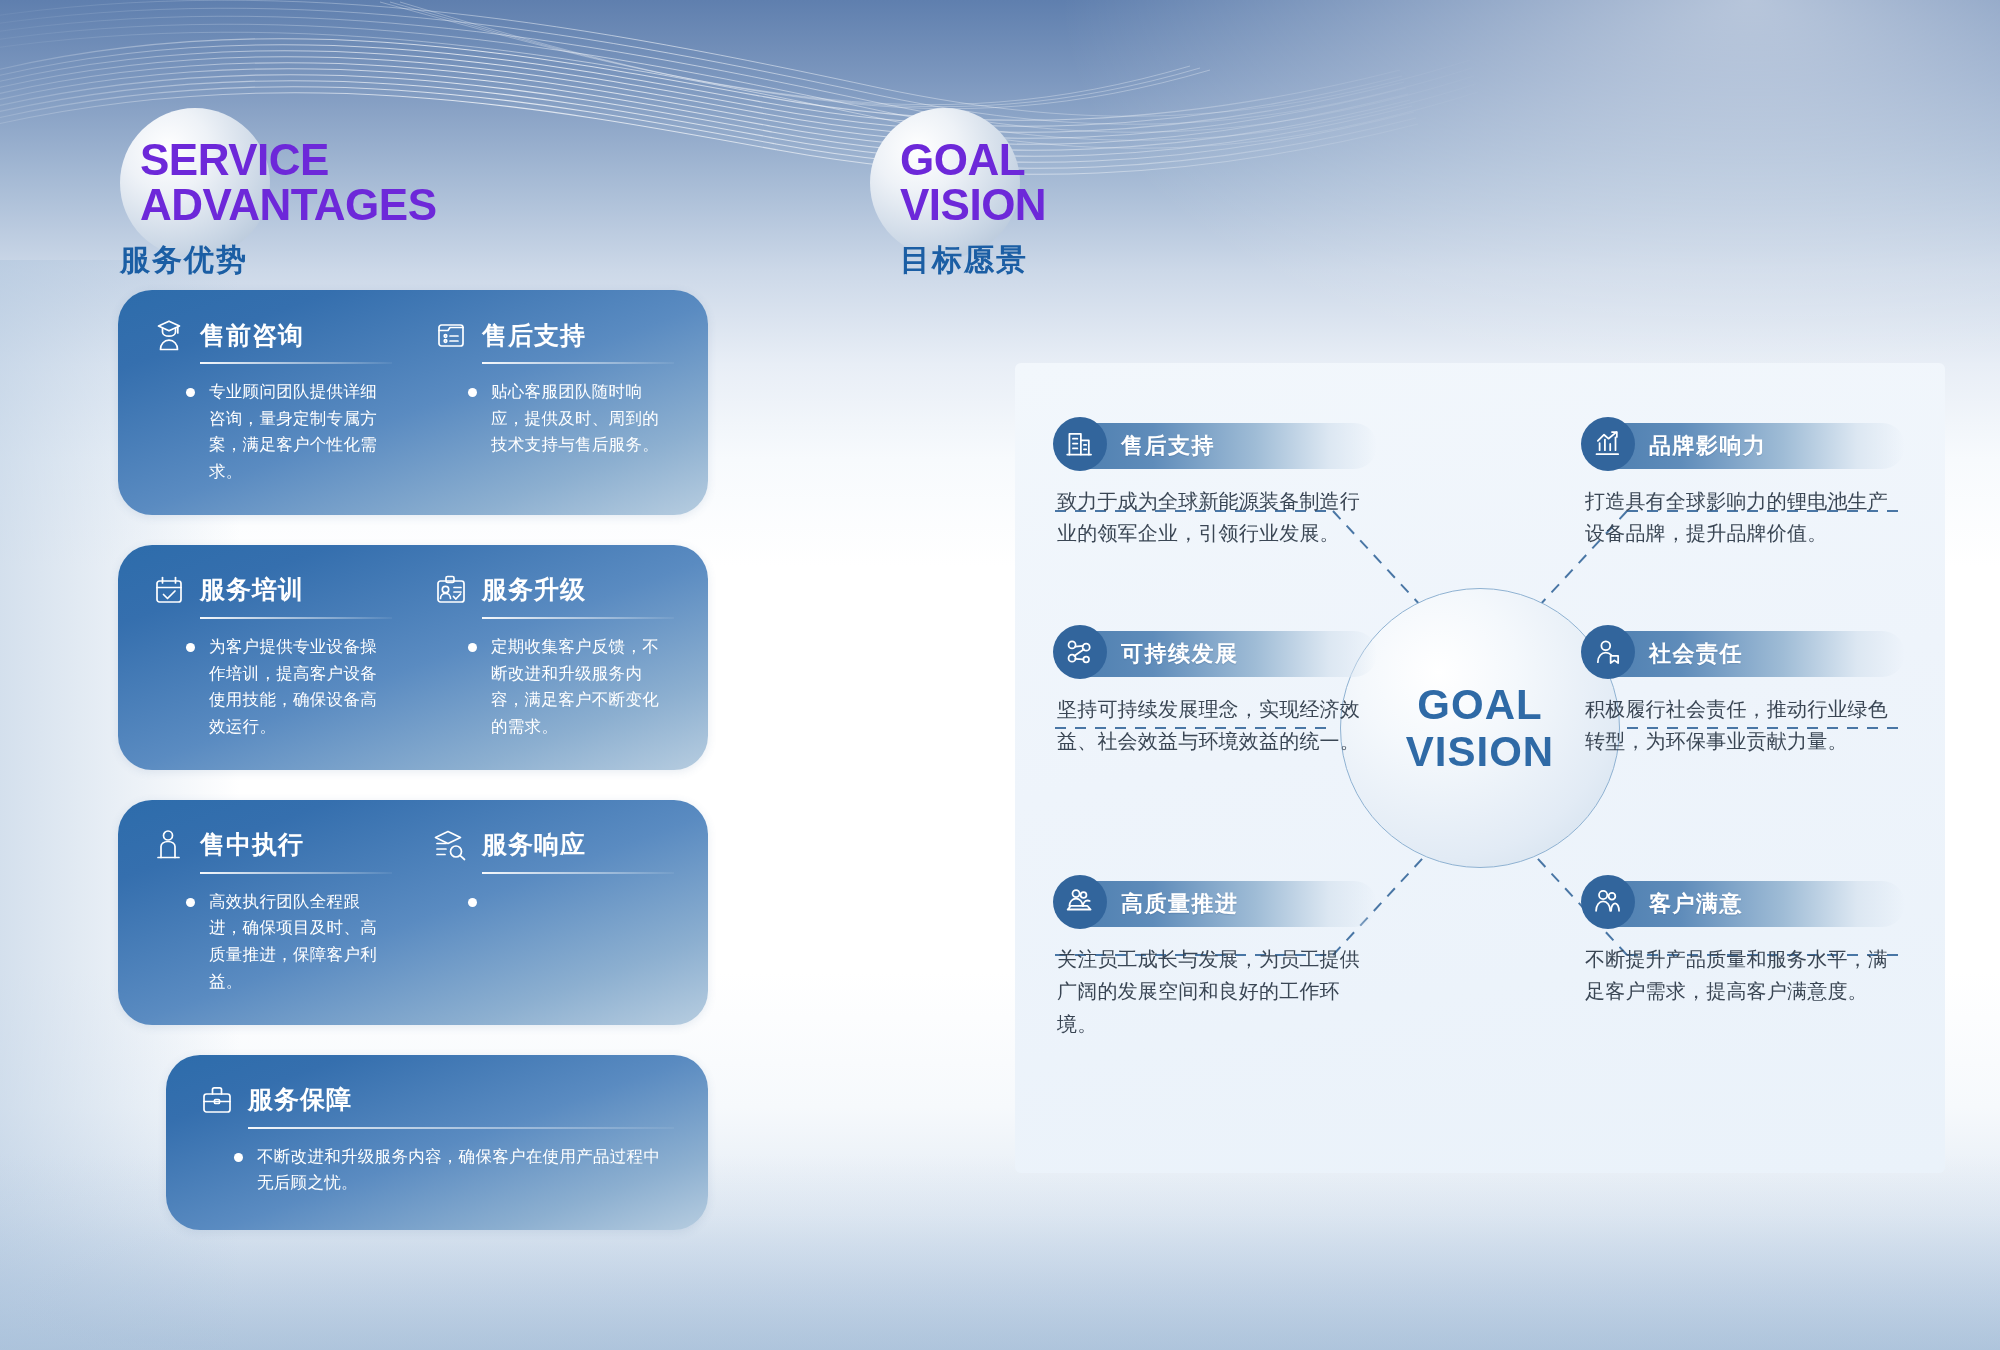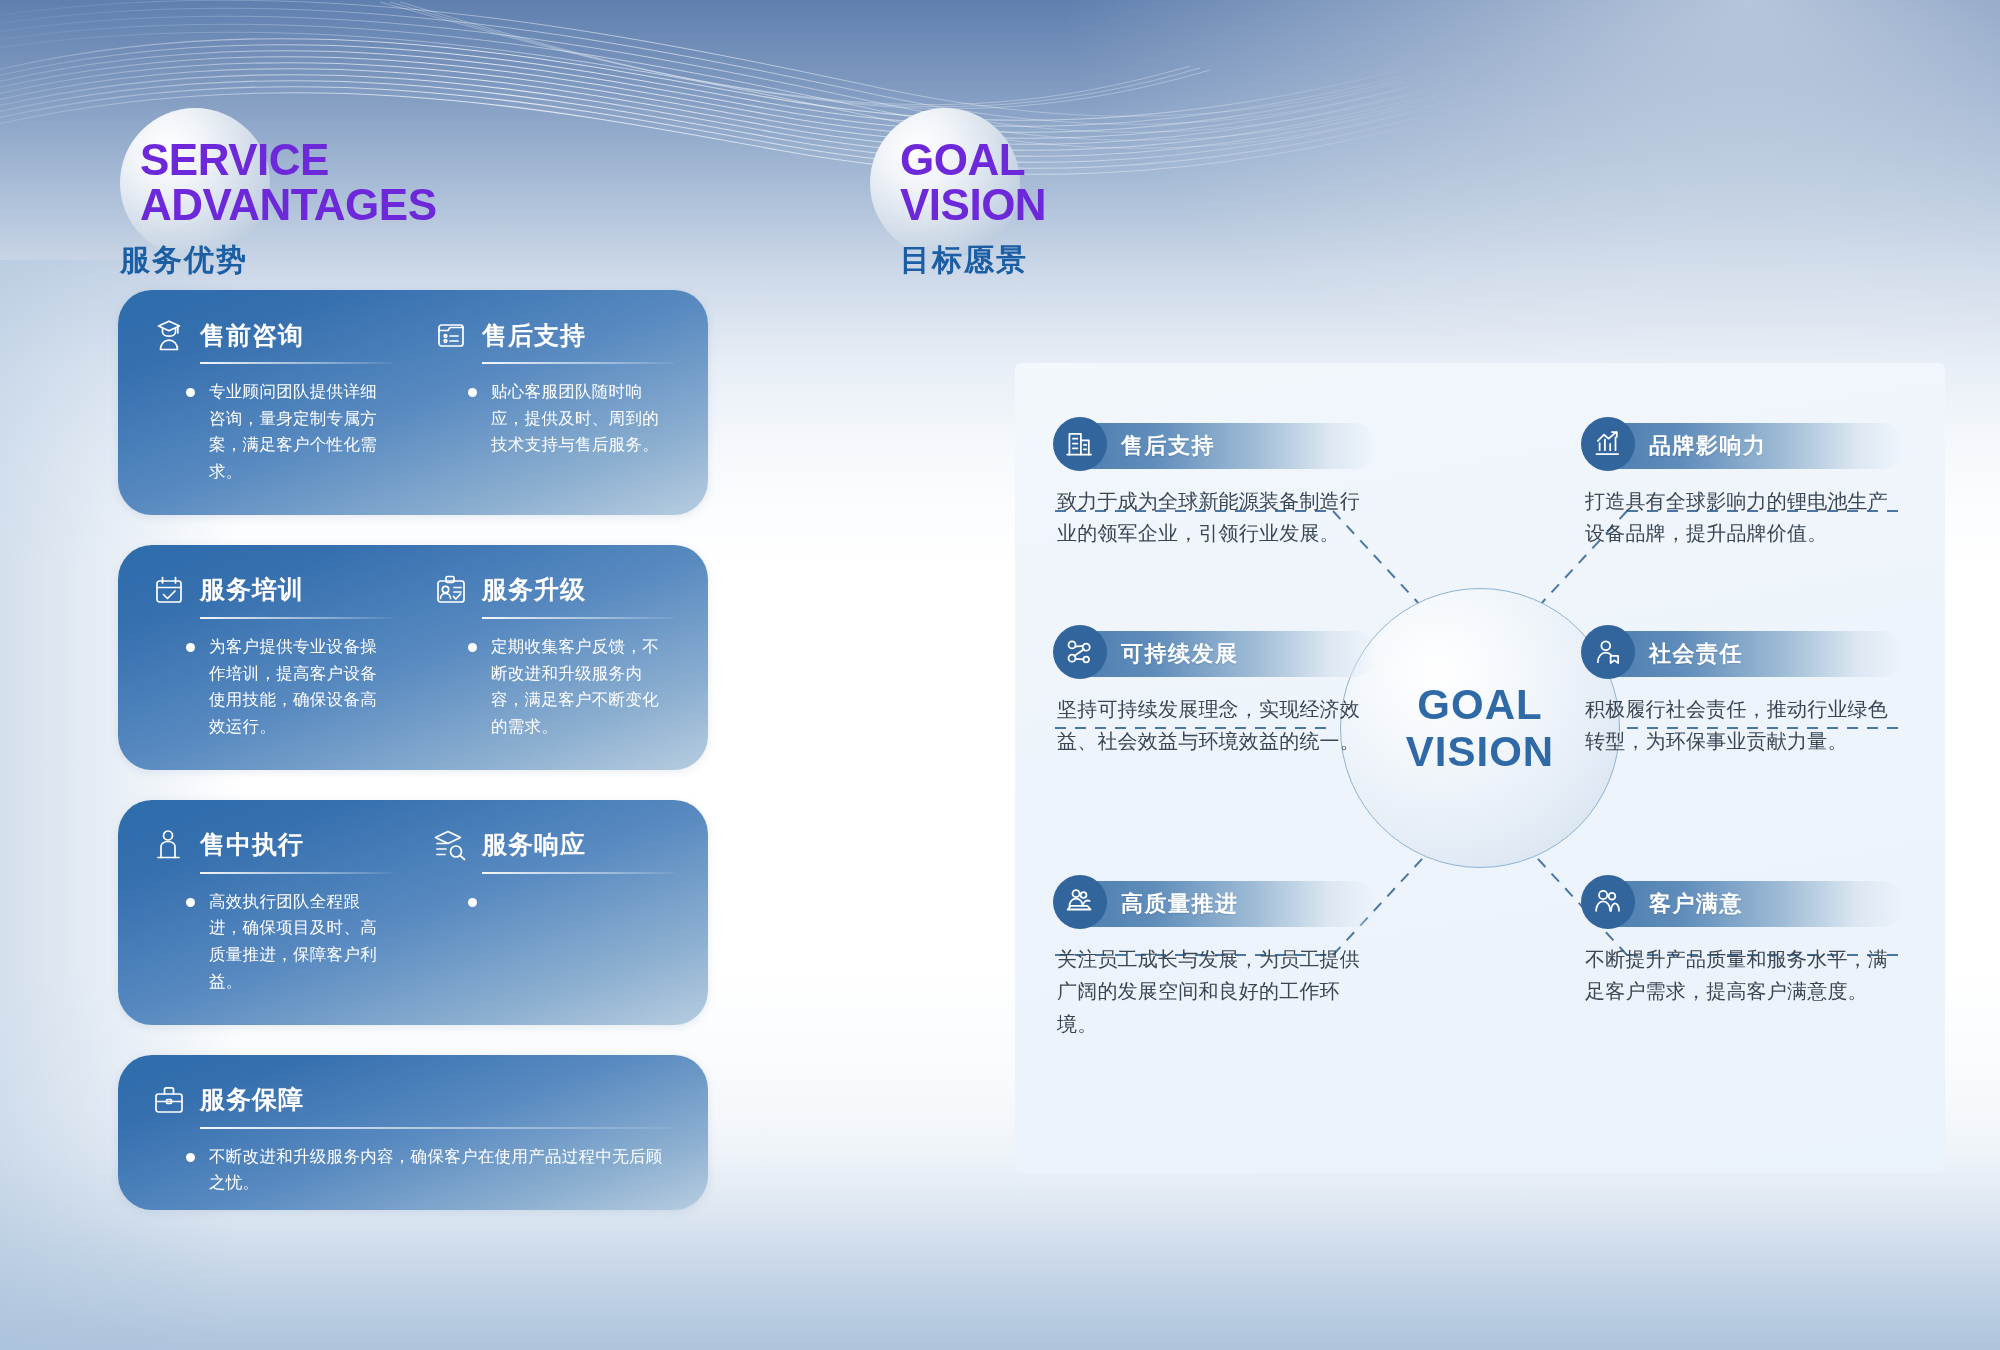--- a/index.html
+++ b/index.html
@@ -82,21 +82,21 @@
   .svc-card {
     border-radius: 34px;
     background: linear-gradient(160deg, #2d6cab 0%, #356fae 18%, #5a8bc1 52%, #8cafd0 80%, #b7cde0 100%);
     color: #ffffff;
     padding: 28px 34px 30px 34px;
     margin-bottom: 30px;
     box-shadow: 0 2px 10px rgba(60,100,150,0.12);
     position: relative;
     overflow: hidden;
   }
-  .svc-card.wide { padding-bottom: 14px; }
+  .svc-card.wide { padding-bottom: 34px; margin-left: 48px; }
   .svc-cols { display: flex; gap: 42px; }
   .svc-col { flex: 1 1 0; min-width: 0; }
   .svc-col.single { flex: 1 1 100%; }
 
   .svc-title-row { display: flex; align-items: center; gap: 14px; }
   .svc-icon { width: 34px; height: 34px; flex: 0 0 34px; display: block; }
   .svc-title {
     font-size: 25px; font-weight: bold; letter-spacing: 1px; color: #ffffff; white-space: nowrap;
   }
   .svc-rule {

